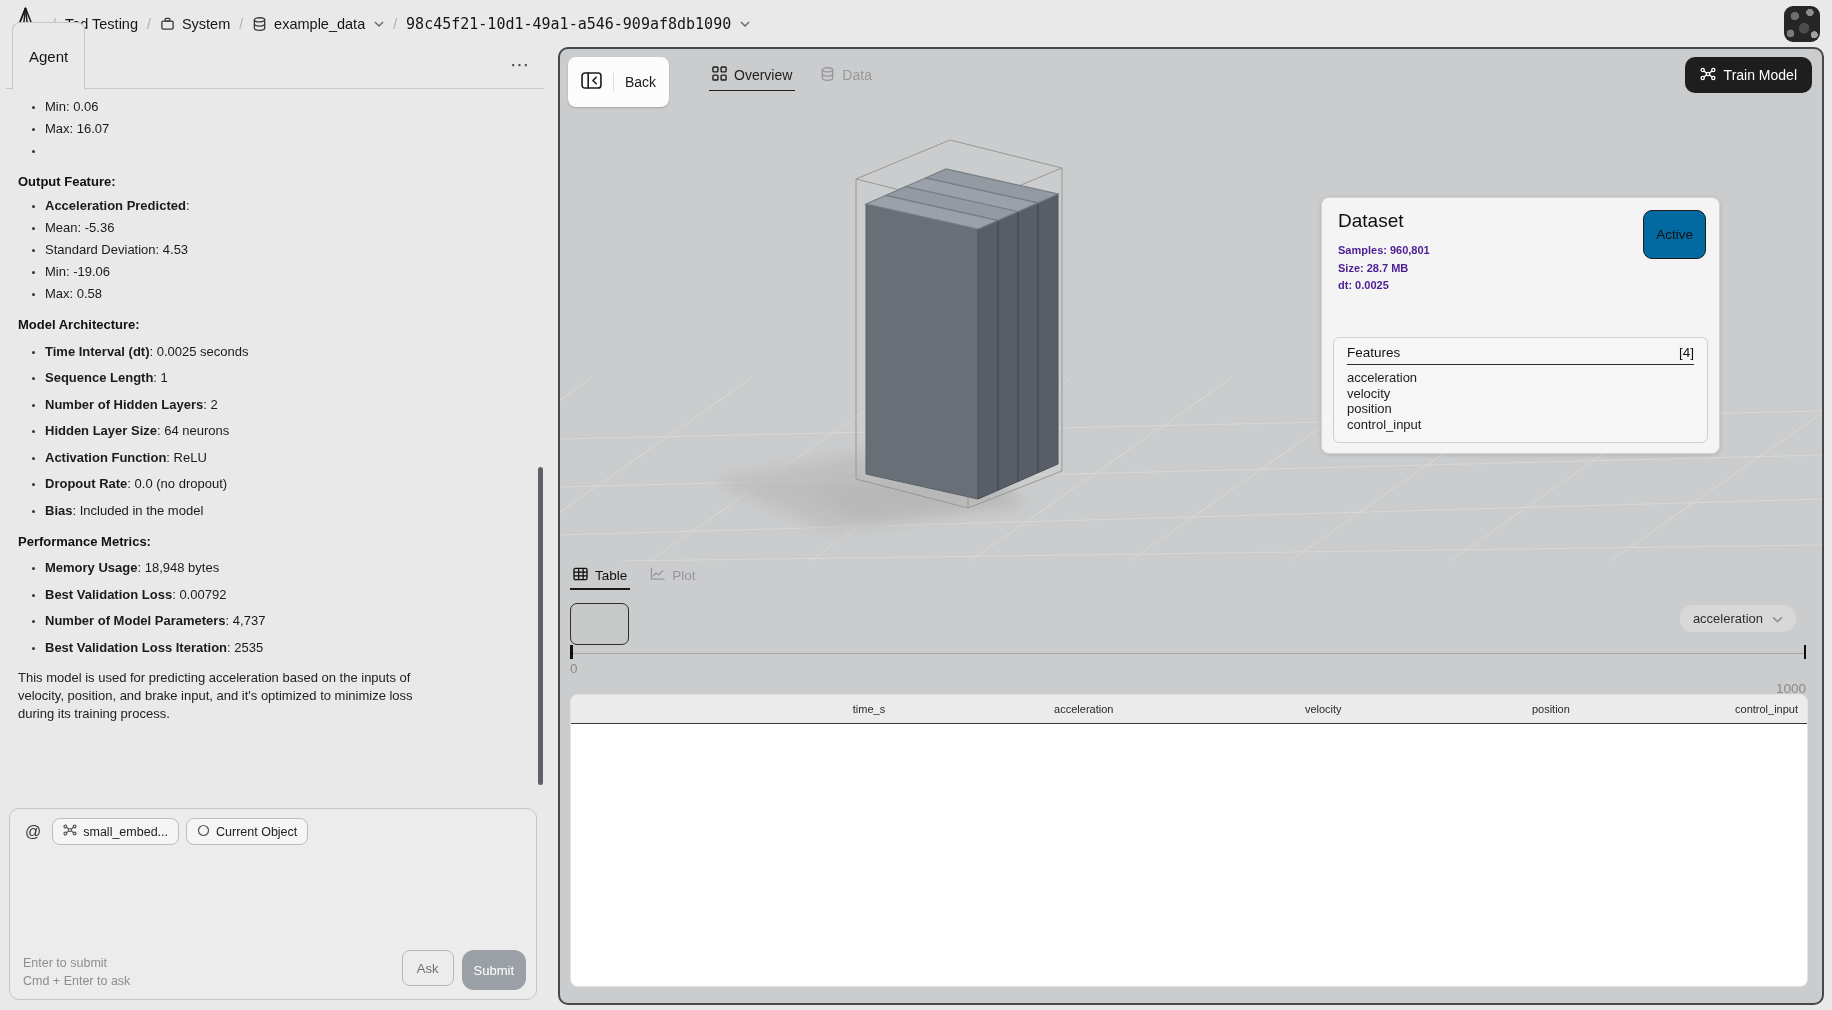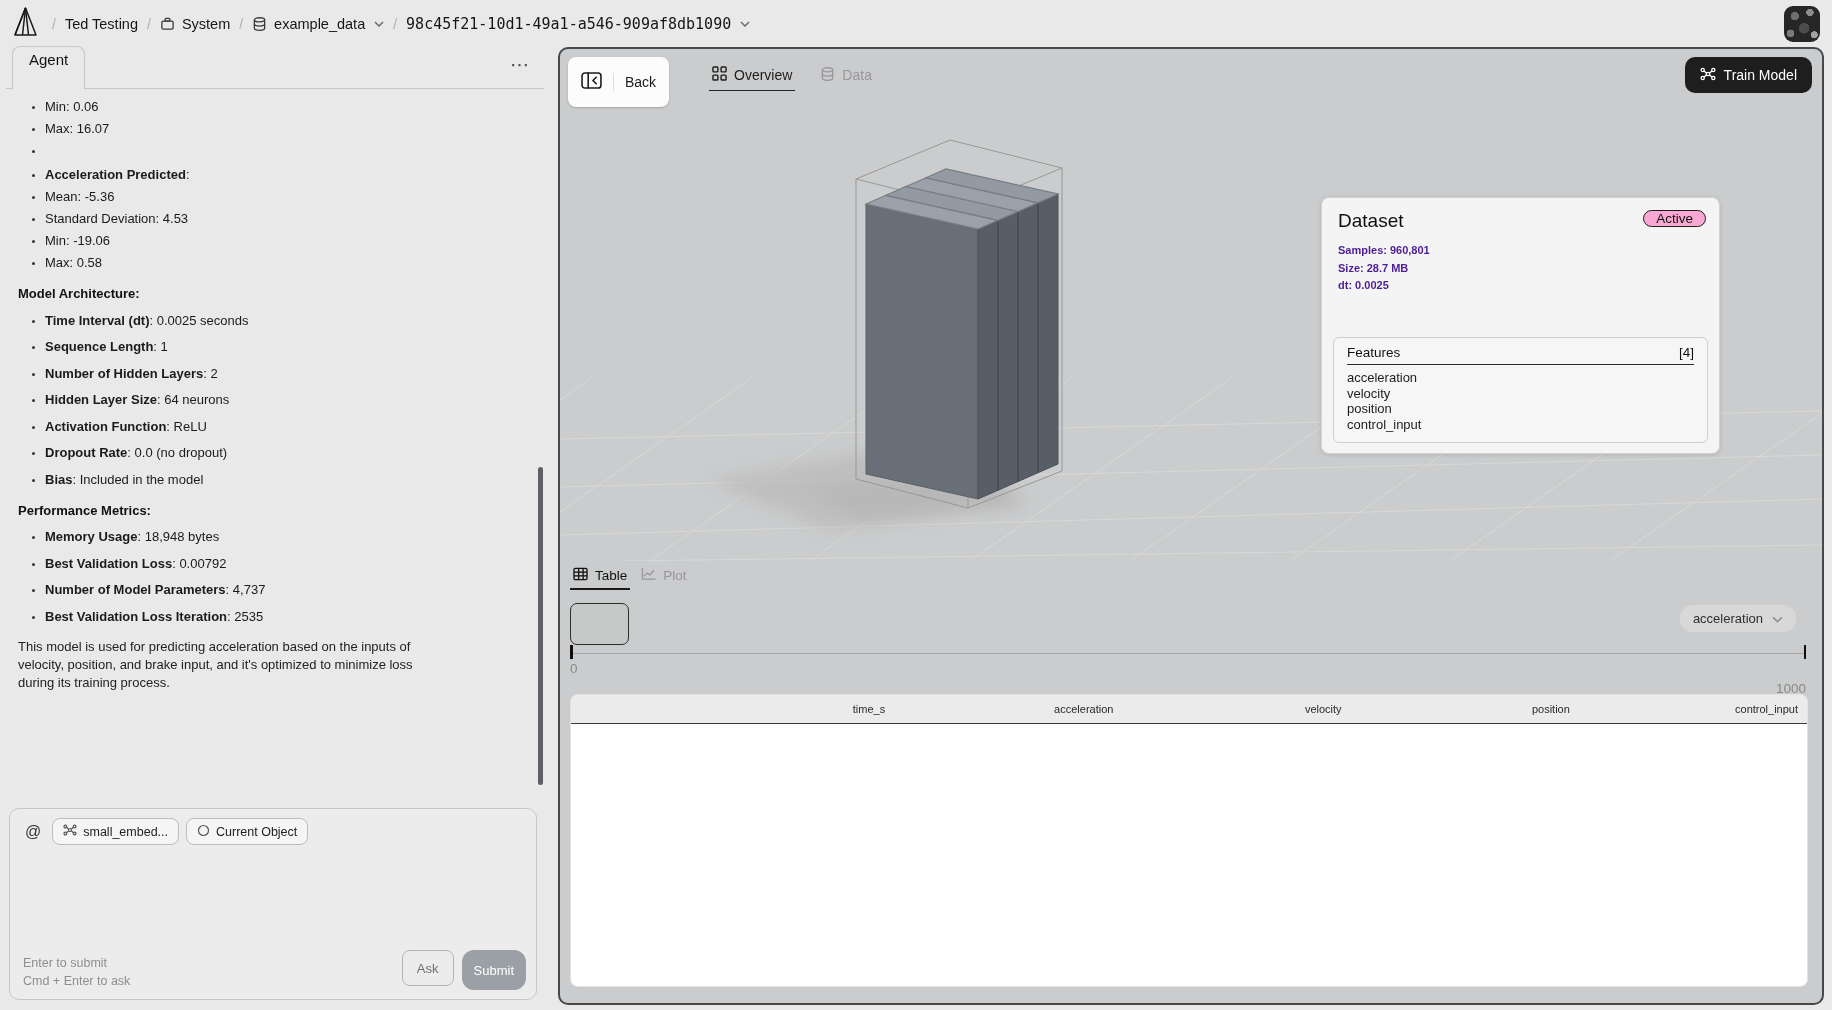--- a/index.html
+++ b/index.html
@@ -19,21 +19,21 @@
       radial-gradient(circle at 72% 18%, #8d8d8d 0 9%, transparent 10%),
       radial-gradient(circle at 56% 62%, #4c4c4c 0 17%, transparent 18%),
       radial-gradient(circle at 18% 76%, #7b7b7b 0 9%, transparent 10%),
       radial-gradient(circle at 84% 80%, #a2a2a2 0 8%, transparent 9%),
       #262626;}
 
   
   .agent-panel{position:absolute;left:6px;top:47px;width:538px;bottom:4px;}
   .agent-header{position:relative;height:42px;}
   .agent-header:after{content:'';position:absolute;left:0;right:0;bottom:0;height:1px;background:#c7c7c7;}
-  .agent-tab{position:absolute;left:6px;bottom:-1px;height:34px;padding:4px 16px;display:flex;align-items:flex-start;
+  .agent-tab{position:absolute;left:6px;bottom:-1px;height:34px;padding:16px 16px;display:flex;align-items:center;
     background:#e9e9e9;border:1px solid #c7c7c7;border-bottom:1px solid #e9e9e9;
     border-radius:8px 8px 0 0;font-size:15px;color:#141414;z-index:2;}
   .agent-menu{position:absolute;right:14px;top:8px;font-size:19px;color:#4c4c4c;letter-spacing:1px;line-height:1;cursor:pointer;}
   .agent-content{position:absolute;top:43px;left:6px;right:12px;height:722px;overflow:hidden;padding:0 6px;}
   .ag-list{margin:9px 0;padding-left:27px;}
   .ag-list li{font-size:13px;color:#1b1b1b;}
   .ag-list li::marker{font-size:10px;color:#333;}
   .ag-list.dense li{margin:7px 0;}
   .ag-list.roomy li{margin:11.5px 0;}
   .ag-heading{font-weight:bold;font-size:13px;color:#111;margin:16px 0 8px;}
@@ -70,33 +70,33 @@
   .ws-tab.active{color:#1d1d1d;}
   .ws-tab.active:after{content:'';position:absolute;left:-3px;right:-3px;bottom:-7px;height:1.5px;background:#222;}
   .ws-tab.inactive{color:#98989a;}
   .train-btn{position:absolute;right:10px;top:8px;height:36px;background:#1e1e1e;color:#fff;border:none;
     border-radius:10px;display:flex;align-items:center;gap:8px;padding:0 15px;font-size:14px;font-family:inherit;cursor:pointer;}
 
   
   .dataset-card{position:absolute;left:761px;top:148px;width:399px;height:257px;background:rgba(246,246,246,.94);
     border:1px solid #d2d2d2;border-radius:8px;box-shadow:0 1px 4px rgba(0,0,0,.13);box-sizing:border-box;}
   .ds-title{position:absolute;left:16px;top:12px;font-size:19px;color:#0f0f0f;}
-  .ds-badge{position:absolute;right:13px;top:12px;border:1.5px solid #1c1c1c;border-radius:9px;background:#f9a8d4;
-    padding:0 12px;font-size:13.5px;color:#111;cursor:pointer;}
+  .ds-badge{position:absolute;right:13px;top:12px;border:1.5px solid #1c1c1c;border-radius:9px;background:#0369a1;
+    padding:16px 12px;font-size:13.5px;color:#111;cursor:pointer;}
   .ds-stats{position:absolute;left:16px;top:44px;}
   .ds-stat{font-size:11px;color:#4c1d95;line-height:1.6;font-weight:bold;}
   .features-box{position:absolute;left:11px;right:11px;top:139px;height:106px;border:1px solid #cfcfcf;
     border-radius:6px;background:#f6f6f6;padding:7px 13px 0;box-sizing:border-box;}
   .features-head{display:flex;justify-content:space-between;font-size:13.5px;color:#111;
     padding-bottom:4px;border-bottom:1px solid #2b2b2b;}
   .features-list{padding-top:5px;}
   .feature-item{font-size:13px;color:#1d1d1d;line-height:15.5px;cursor:pointer;}
 
   
-  .viewer-tabs{position:absolute;left:13px;top:514px;display:flex;gap:14px;align-items:center;height:24px;}
+  .viewer-tabs{position:absolute;left:13px;top:514px;display:flex;gap:23px;align-items:center;height:24px;}
   .v-tab{display:flex;align-items:center;gap:7px;font-size:13.5px;cursor:pointer;position:relative;}
   .v-tab.active{color:#111;}
   .v-tab.active:after{content:'';position:absolute;left:-3px;right:-3px;bottom:-6px;height:1.5px;background:#1a1a1a;}
   .v-tab.inactive{color:#97979a;}
   .frame-thumb{position:absolute;left:10px;top:554px;width:59px;height:42px;background:#c6c9c7;
     border:1.5px solid #2e2e2e;border-radius:7px;box-sizing:border-box;cursor:pointer;}
   .feature-select{position:absolute;right:26px;top:556px;height:27px;background:#d8d8d8;border-radius:13px;
     display:flex;align-items:center;gap:9px;padding:0 13px;font-size:13px;color:#2f2f2f;cursor:pointer;}
   .slider-track{position:absolute;left:10px;right:16px;top:604px;height:1px;background:#a6a6a6;cursor:pointer;}
   .slider-tick-left{position:absolute;left:10px;top:596px;width:2.5px;height:14px;background:#0f0f0f;cursor:ew-resize;}
@@ -174,20 +174,21 @@
       </div>
       <div class="agent-menu">⋯</div>
     </div>
 
     <div class="agent-content">
         <ul class="ag-list dense">
           <li>Min: 0.06</li>
           <li>Max: 16.07</li>
           <li></li>
         </ul>
+        <div class="ag-heading">Output Feature:</div>
         <ul class="ag-list dense">
           <li><b>Acceleration Predicted</b>:</li>
           <li>Mean: -5.36</li>
           <li>Standard Deviation: 4.53</li>
           <li>Min: -19.06</li>
           <li>Max: 0.58</li>
         </ul>
         <div class="ag-heading">Model Architecture:</div>
         <ul class="ag-list roomy">
           <li><b>Time Interval (dt)</b>: 0.0025 seconds</li>

